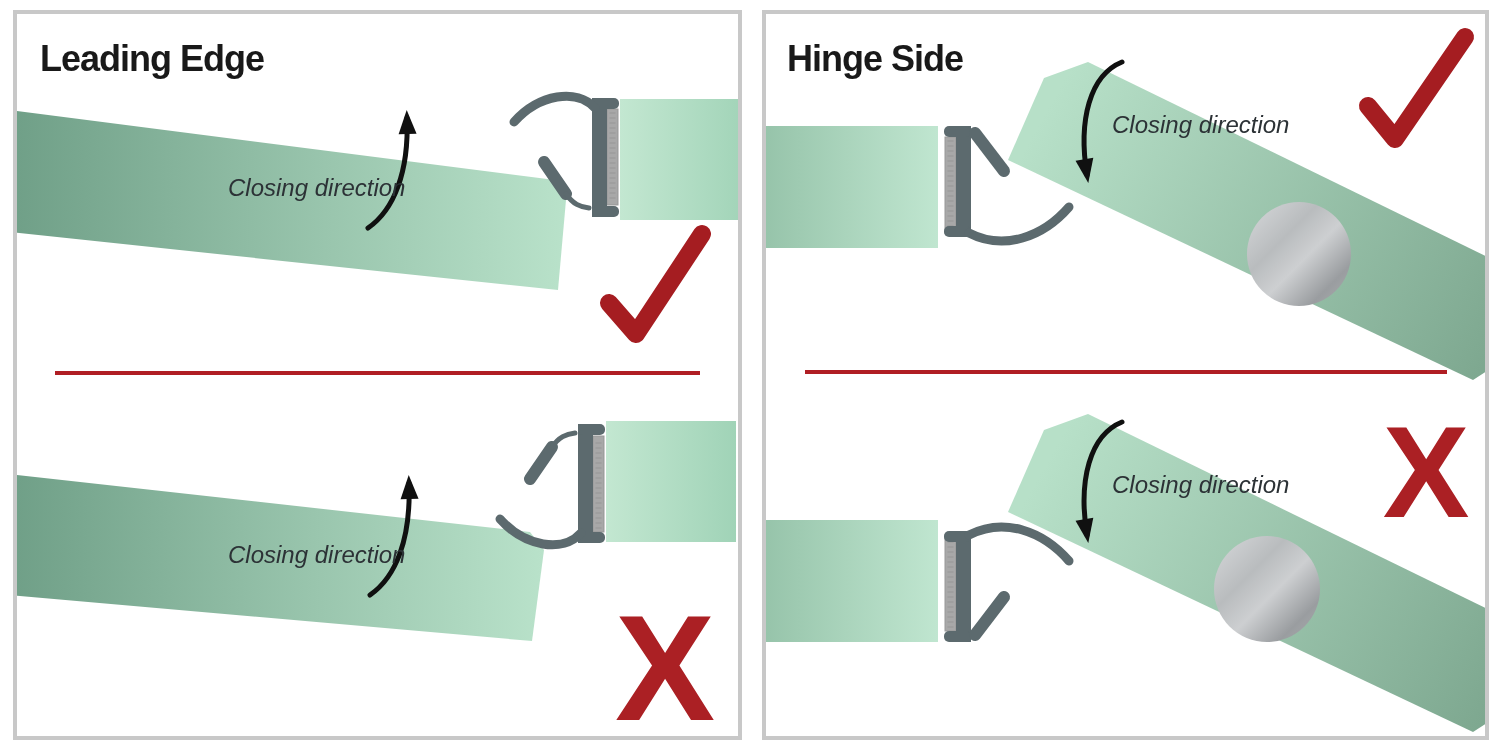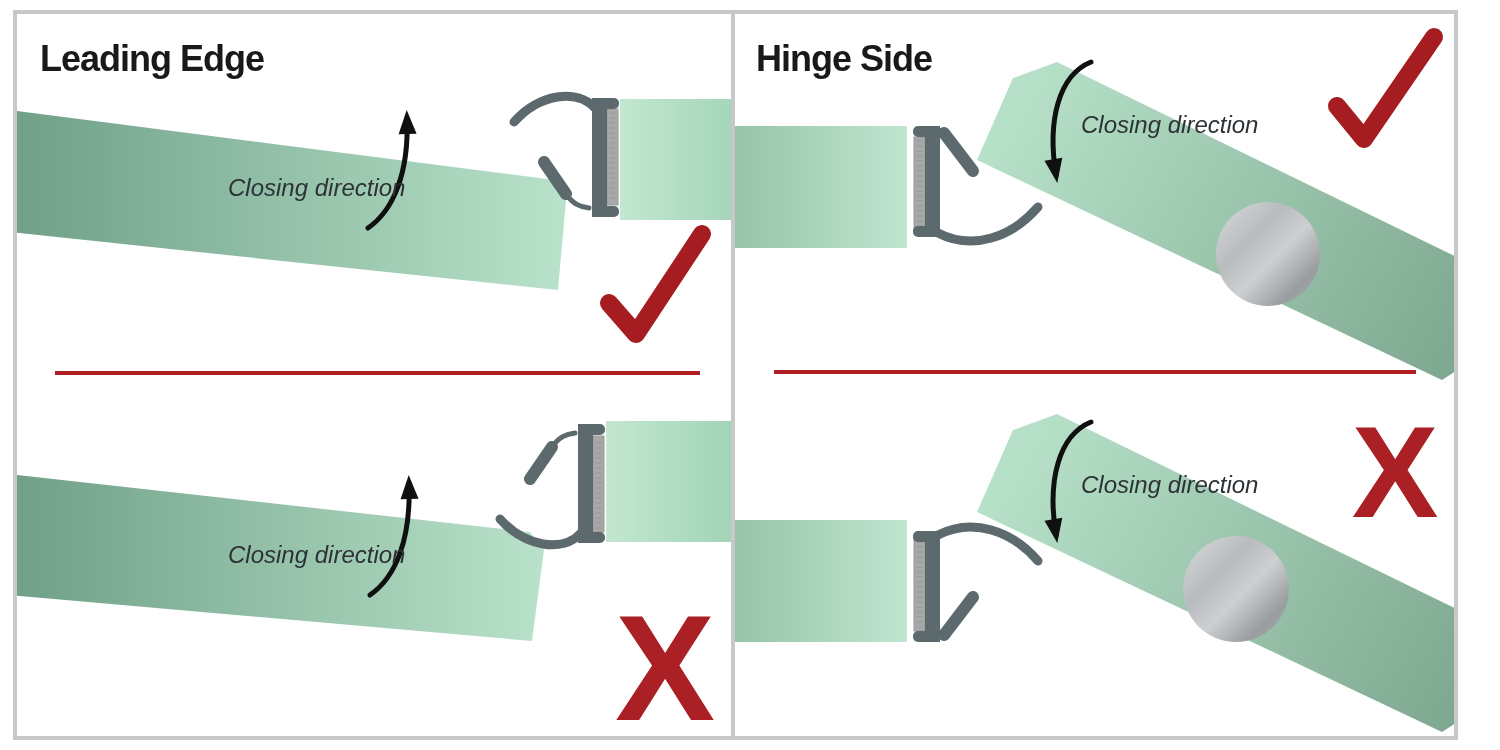--- a/index.html
+++ b/index.html
@@ -1,21 +1,21 @@
 <!DOCTYPE html>
 <html><head>
 <meta charset="utf-8">
 <style>
   html,body{margin:0;padding:0;background:#ffffff;}
   .canvas{position:relative;width:1500px;height:750px;background:#ffffff;overflow:hidden;
           font-family:"Liberation Sans",sans-serif;}
   .panel{position:absolute;top:10px;height:722px;background:#ffffff;
          border:4px solid #c8c8c8;box-sizing:content-box;}
   #panel-left{left:13px;width:721px;}
-  #panel-right{left:731px;width:719px;}
+  #panel-right{left:762px;width:719px;}
   .panel svg{display:block;width:100%;height:100%;}
   .title-text{font-family:"Liberation Sans",sans-serif;font-weight:700;font-size:36px;
               letter-spacing:-1px;fill:#191919;}
   .closing-text{font-family:"Liberation Sans",sans-serif;font-style:italic;font-size:24px;
                 fill:#2c3236;}
   .x-text{font-family:"Liberation Sans",sans-serif;font-weight:700;fill:#ab2024;}
   .fin{stroke:#5c6a6e;fill:none;stroke-linecap:round;}
   .arrow{stroke:#101010;stroke-width:5;fill:none;stroke-linecap:round;}
   .check{stroke:#a51d21;stroke-width:18;fill:none;stroke-linecap:round;stroke-linejoin:round;}
   .divider{stroke:#b01e24;stroke-width:4;}

